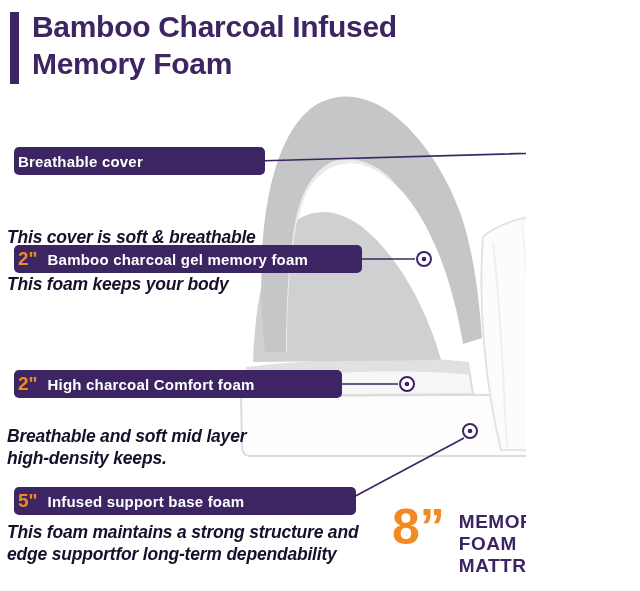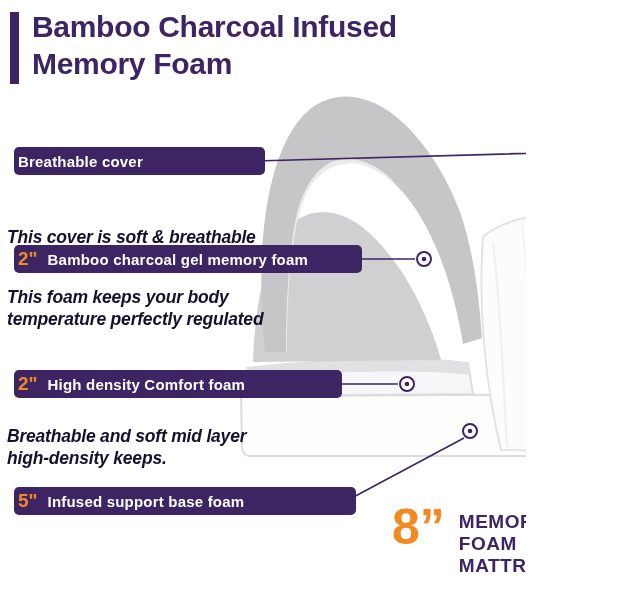--- a/index.html
+++ b/index.html
@@ -38,21 +38,21 @@
   #b1{top:245px;width:348px;}
   #b2{top:370px;width:328px;}
   #b3{top:487px;width:342px;}
 
   .desc{
     position:absolute;z-index:4;left:7px;
     font-style:italic;font-weight:bold;font-size:17.5px;line-height:22px;color:var(--ink,#17102a);
     letter-spacing:-0.2px;
   }
   #d0{top:202px;margin-top:24px;}
-  #d1{top:286px;}
+  #d1{top:273px;}
   #d2{top:425px;}
   #d3{top:521px;}
 
   .footer{position:absolute;z-index:4;left:392px;top:502px;display:flex;gap:14px;}
   .f-size{color:var(--orange,#f18a21);font-size:50px;line-height:50px;font-weight:800;}
   .f-text{color:var(--purple,#3d2462);font-weight:800;font-size:19px;line-height:22px;padding-top:9px;letter-spacing:0.5px;}
 </style>
 </head>
 <body>
 
@@ -122,37 +122,38 @@
     <div>This cover is soft &amp; breathable</div>
     <div></div>
   </div>
 
   <div class="banner" id="b1">
     <span class="banner-size">2"</span>
     <span class="banner-label">Bamboo charcoal gel  memory foam</span>
   </div>
   <div class="desc" id="d1">
     <div>This foam keeps your body</div>
-    <div>temperature perfectly regulated</div>
   </div>
 
   <div class="banner" id="b2">
     <span class="banner-size">2"</span>
-    <span class="banner-label">High density Comfort foam</span>
+    <span class="banner-label">High charcoal Comfort foam</span>
   </div>
   <div class="desc" id="d2">
     <div>Breathable and soft mid layer</div>
     <div>high-density keeps.</div>
   </div>
 
   <div class="banner" id="b3">
     <span class="banner-size">5"</span>
     <span class="banner-label">Infused support base foam</span>
   </div>
   <div class="desc" id="d3">
+    <div>This foam maintains a strong structure and</div>
+    <div>edge supportfor long-term dependability</div>
   </div>
 
   <div class="footer">
     <div class="f-size">8”</div>
     <div class="f-text">
       <div>MEMORY FOAM</div>
       <div>MATTRESS</div>
     </div>
   </div>
 

